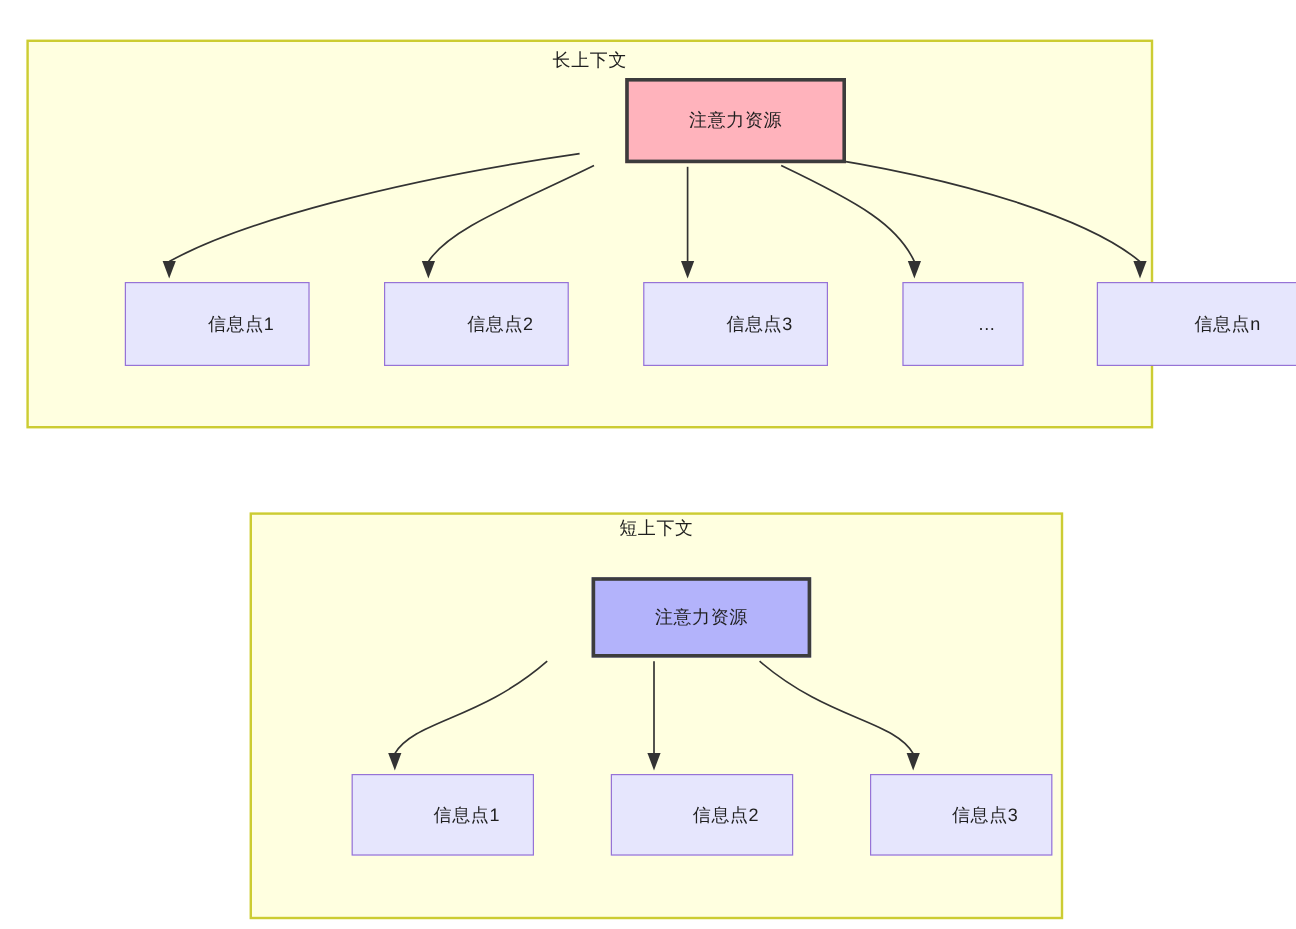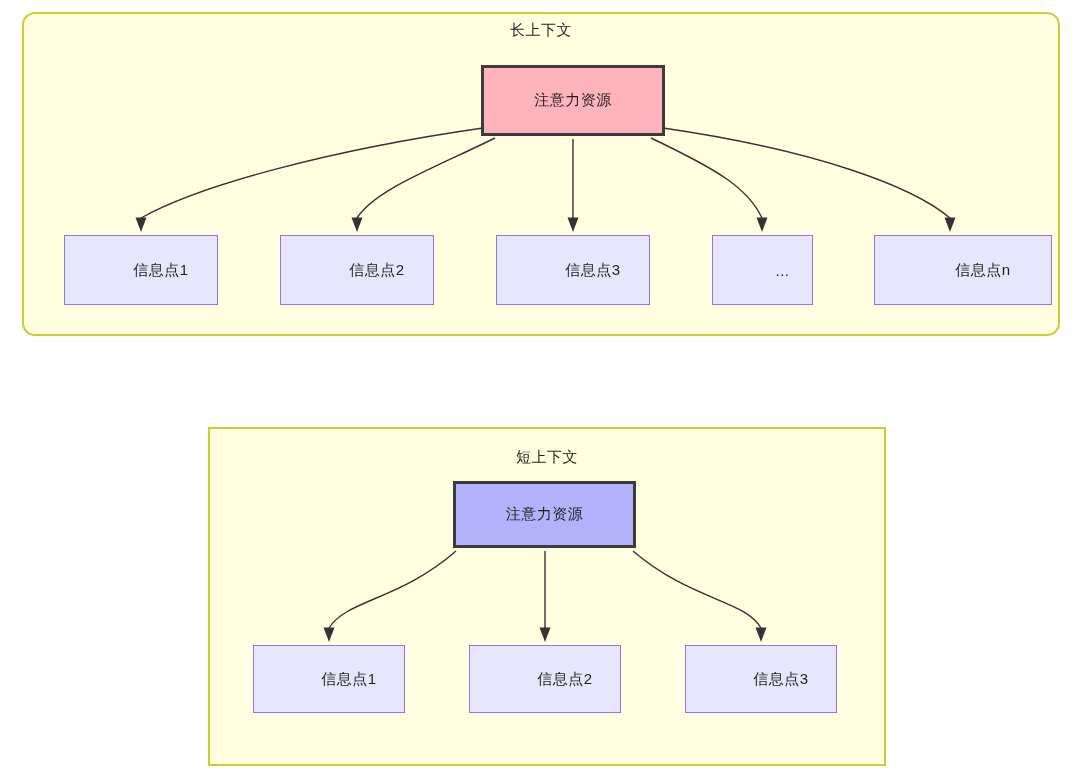--- a/index.html
+++ b/index.html
@@ -16,44 +16,45 @@
   #stage {
     position: absolute;
     left: 0; top: 0;
     width: 1080px; height: 774px;
   }
   .panel {
     position: absolute;
     background: #FFFFE0;
     border: 2px solid #CCCC33;
   }
-  #panel-long  { left: 22px;  top: 12px;  width: 1038px; height: 324px; border-radius: 13px; }
+  #panel-long  { left: 22px;  top: 33px;  width: 939px; height: 324px; }
   #panel-short { left: 208px; top: 427px; width: 678px;  height: 339px; }
 
   .panel-title {
     position: absolute;
     left: 0; right: 0;
     top: 6px;
     text-align: center;
     font-size: 15px;
     color: #1f1f1f;
     letter-spacing: 0.5px;
     line-height: 20px;
   }
-  #panel-short .panel-title { top: 18px; }
+  #panel-short .panel-title { top: 2px; }
 
   .node {
     position: absolute;
     display: flex;
     align-items: center;
     justify-content: center;
     font-size: 15px;
     color: #1f1f1f;
     letter-spacing: 0.5px;
     text-align: center;
+    margin-left: 40px;
   }
   .node-attention-long {
     background: #FFB3BC;
     border: 3px solid #3C3C3C;
   }
   .node-attention-short {
     background: #B3B3FB;
     border: 3px solid #3C3C3C;
   }
   .node-info {

